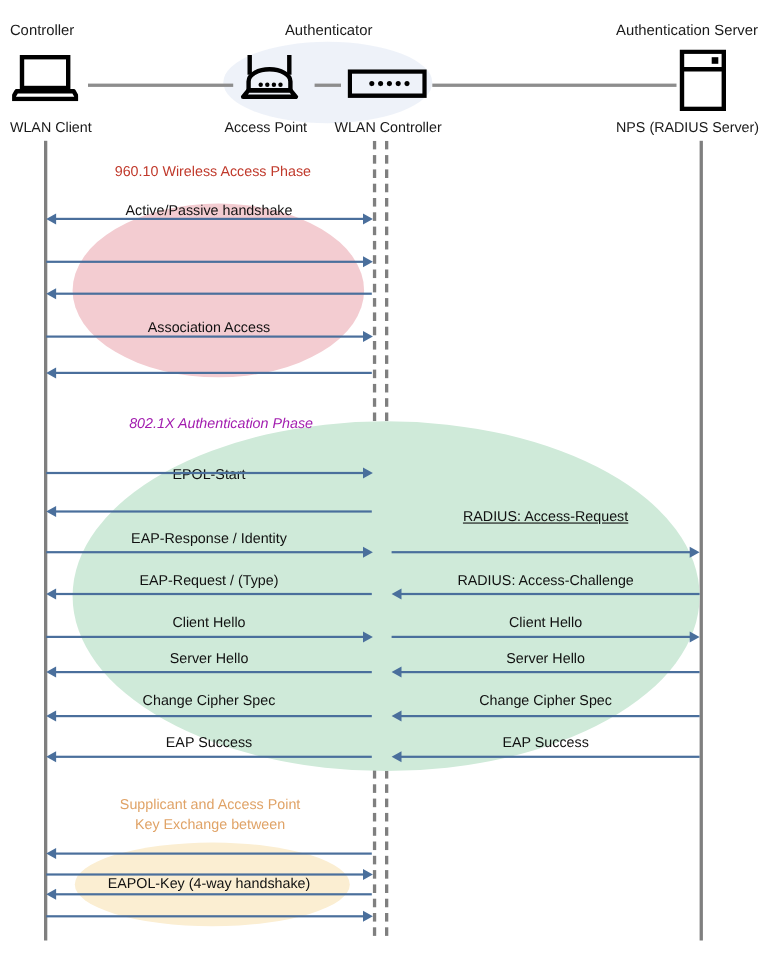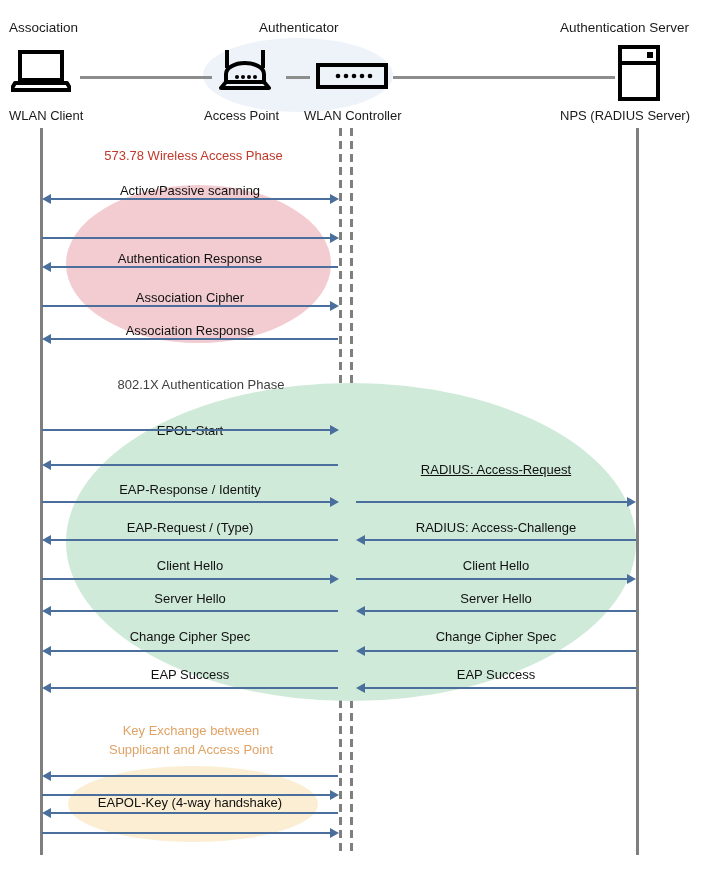--- a/index.html
+++ b/index.html
@@ -100,21 +100,21 @@
 <body>
 
 <div id="canvas">
 
   <div class="auth-blob" style="left:203px; top:38px; width:190px; height:74px;"></div>
 
   <div class="wire" style="left:80px; top:76px; width:132px;"></div>
   <div class="wire" style="left:286px; top:76px; width:24px;"></div>
   <div class="wire" style="left:393px; top:76px; width:222px;"></div>
 
-  <div class="actor-title" style="left:9px; top:20px;">Association</div>
+  <div class="actor-title" style="left:9px; top:20px;">Controller</div>
   <div class="icon-wrap" style="left:11px; top:50px;">
     <svg width="60" height="42" viewBox="0 0 60 42" aria-hidden="true">
       <rect x="9" y="2" width="42" height="28" fill="none" stroke="#000" stroke-width="4"></rect>
       <path d="M4 33 L56 33 L60 40 L0 40 Z" fill="none" stroke="#000" stroke-width="4" stroke-linejoin="round"></path>
     </svg>
   </div>
   <div class="actor-sub" style="left:9px; top:108px;">WLAN Client</div>
 
   <div class="actor-title" style="left:259px; top:20px;">Authenticator</div>
   <div class="icon-wrap" style="left:214px; top:48px;">
@@ -156,49 +156,47 @@
   <div class="lifeline" style="left:40px; top:128px; height:727px;"></div>
   <div class="lifeline-dash" style="left:339px; top:128px; height:727px;"></div>
   <div class="lifeline-dash" style="left:350px; top:128px; height:727px;"></div>
   <div class="lifeline" style="left:636px; top:128px; height:727px;"></div>
 
   <div class="phase-blob blob-pink" style="left:66px; top:185px; width:265px; height:158px;"></div>
   <div class="phase-blob blob-green" style="left:66px; top:383px; width:570px; height:318px;"></div>
   <div class="phase-blob blob-cream" style="left:68px; top:766px; width:250px; height:76px;"></div>
 
   <div class="phase-label" style="left:86px; top:146px; width:215px; color:#c0392b;">
-    <span>573.78 Wireless Access Phase</span>
-  </div>
-
-  <div class="phase-label" style="left:101px; top:375px; width:200px; color:#404040;">
+    <span>960.10 Wireless Access Phase</span>
+  </div>
+
+  <div class="phase-label" style="left:101px; top:375px; width:200px; color:#a21caf;font-style:italic;">
     <span>802.1X Authentication Phase</span>
   </div>
 
   <div class="phase-label" style="left:91px; top:721px; width:200px; color:#e0a367;">
+    <div>Supplicant and Access Point</div>
     <div>Key Exchange between</div>
-    <div>Supplicant and Access Point</div>
-  </div>
-
-  <div class="msg-label" style="left:42px; top:183px; width:296px;">Active/Passive scanning</div>
+  </div>
+
+  <div class="msg-label" style="left:42px; top:183px; width:296px;">Active/Passive handshake</div>
   <div class="arrow-line" style="left:50px; top:198px; width:282px;"></div>
   <div class="arrow-head head-left" style="left:42px; top:194px;"></div>
   <div class="arrow-head head-right" style="left:330px; top:194px;"></div>
 
   <div class="arrow-line" style="left:42px; top:237px; width:290px;"></div>
   <div class="arrow-head head-right" style="left:330px; top:233px;"></div>
 
-  <div class="msg-label" style="left:42px; top:251px; width:296px;">Authentication Response</div>
   <div class="arrow-line" style="left:50px; top:266px; width:288px;"></div>
   <div class="arrow-head head-left" style="left:42px; top:262px;"></div>
 
-  <div class="msg-label" style="left:42px; top:290px; width:296px;">Association Cipher</div>
+  <div class="msg-label" style="left:42px; top:290px; width:296px;">Association Access</div>
   <div class="arrow-line" style="left:42px; top:305px; width:290px;"></div>
   <div class="arrow-head head-right" style="left:330px; top:301px;"></div>
 
-  <div class="msg-label" style="left:42px; top:323px; width:296px;">Association Response</div>
   <div class="arrow-line" style="left:50px; top:338px; width:288px;"></div>
   <div class="arrow-head head-left" style="left:42px; top:334px;"></div>
 
   <div class="msg-label" style="left:42px; top:423px; width:296px;">EPOL-Start</div>
   <div class="arrow-line" style="left:42px; top:429px; width:290px;"></div>
   <div class="arrow-head head-right" style="left:330px; top:425px;"></div>
 
   <div class="arrow-line" style="left:50px; top:464px; width:288px;"></div>
   <div class="arrow-head head-left" style="left:42px; top:460px;"></div>
 

